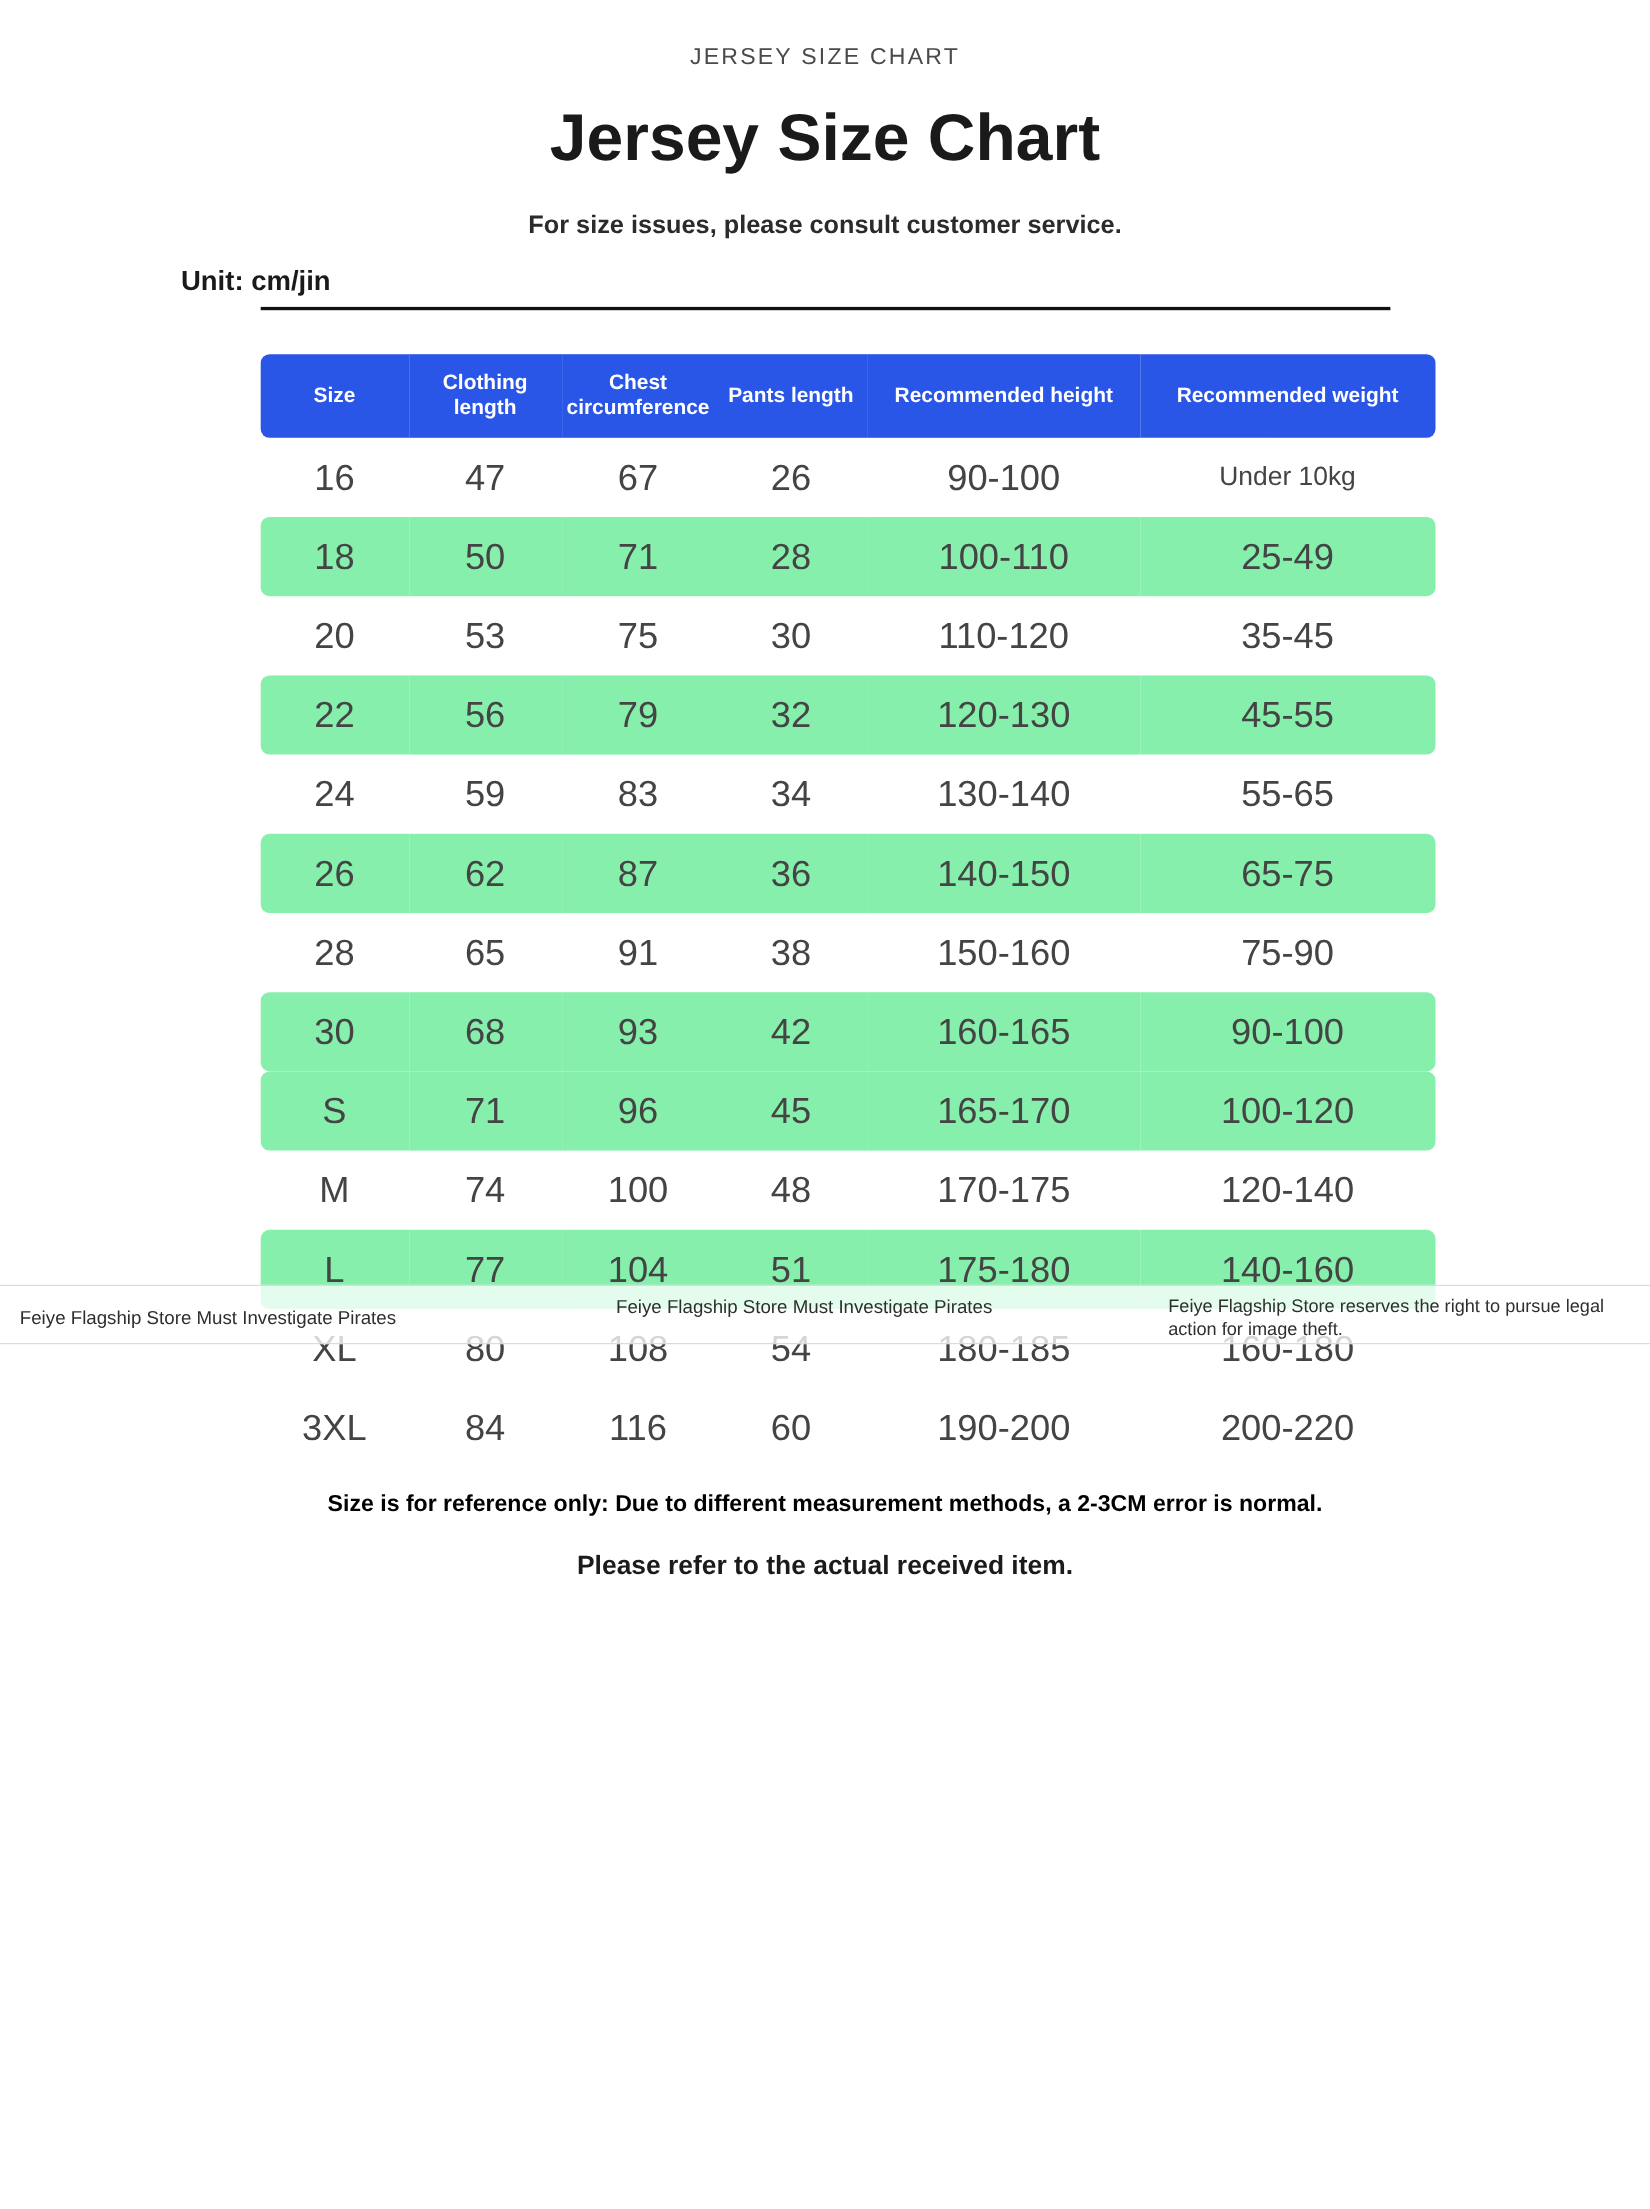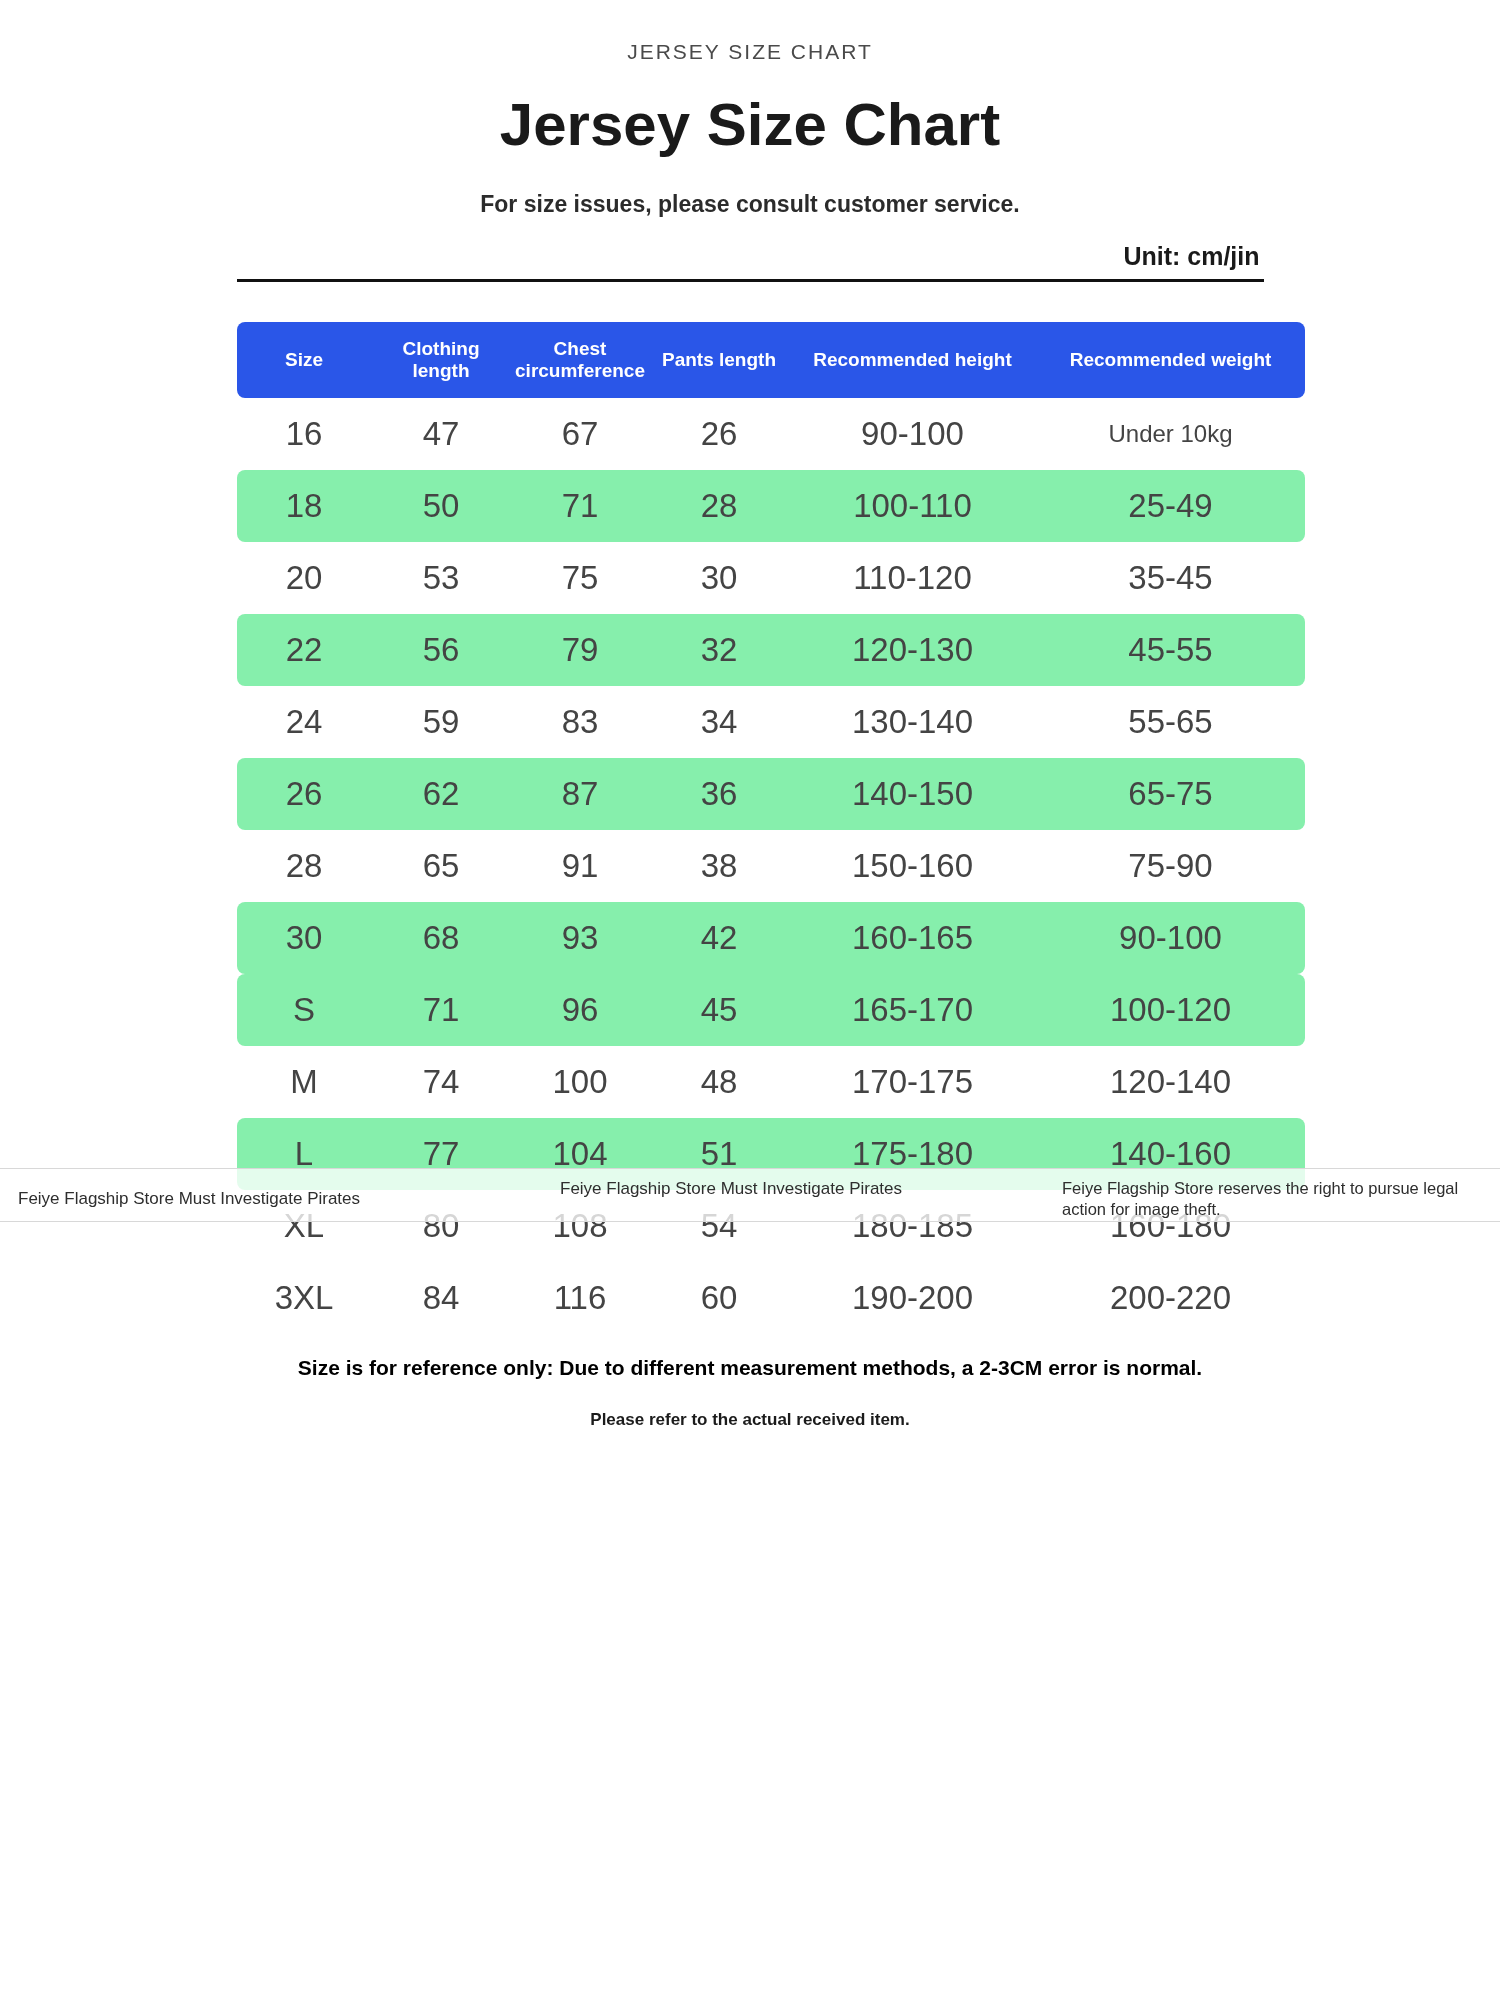--- a/index.html
+++ b/index.html
@@ -36,21 +36,20 @@
     letter-spacing: 0px;
   }
   .subtitle {
     text-align: center;
     font-size: 23px;
     font-weight: bold;
     color: #2b2b2b;
     margin-top: 32px;
   }
   .unit-row {
-    text-align: right;
     font-size: 25px;
     font-weight: bold;
     color: #1a1a1a;
     padding-right: 76px;
     margin-top: 24px;
   }
   .rule {
     height: 3px;
     background: #111111;
     margin: 8px 72px 0 72px;
@@ -113,21 +112,21 @@
 
   .footer-note-1 {
     text-align: center;
     font-size: 21px;
     font-weight: bold;
     color: #000000;
     margin-top: 22px;
   }
   .footer-note-2 {
     text-align: center;
-    font-size: 17px;
+    font-size: 24px;
     font-weight: bold;
     color: #1b1b1b;
     margin-top: 30px;
   }
 
   
   .wm-band {
     position: absolute;
     left: 0;
     top: 1168px;

